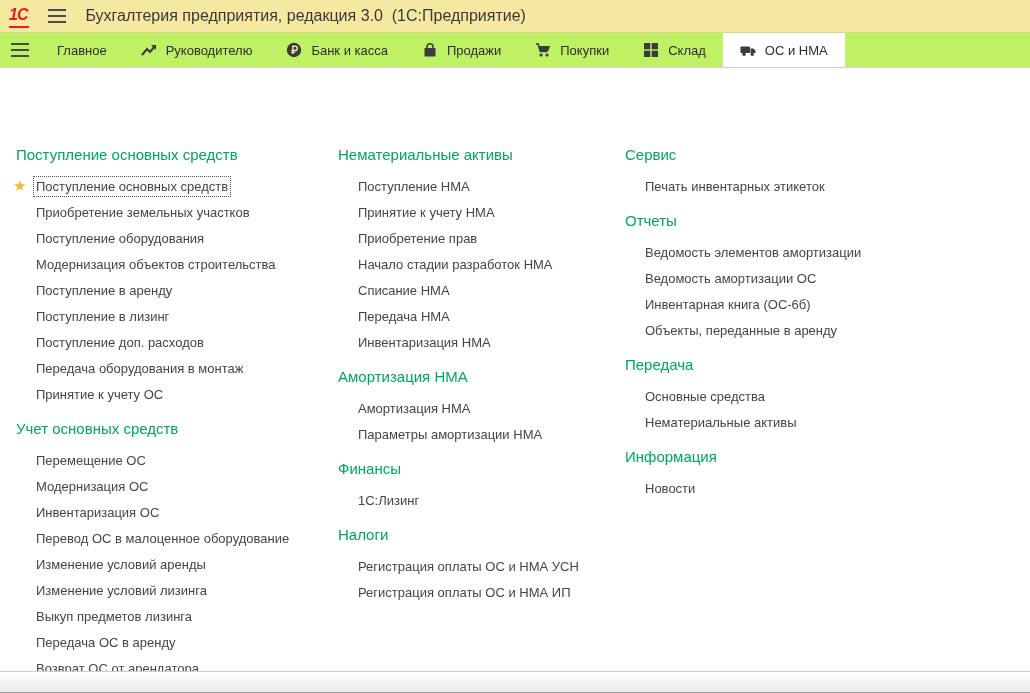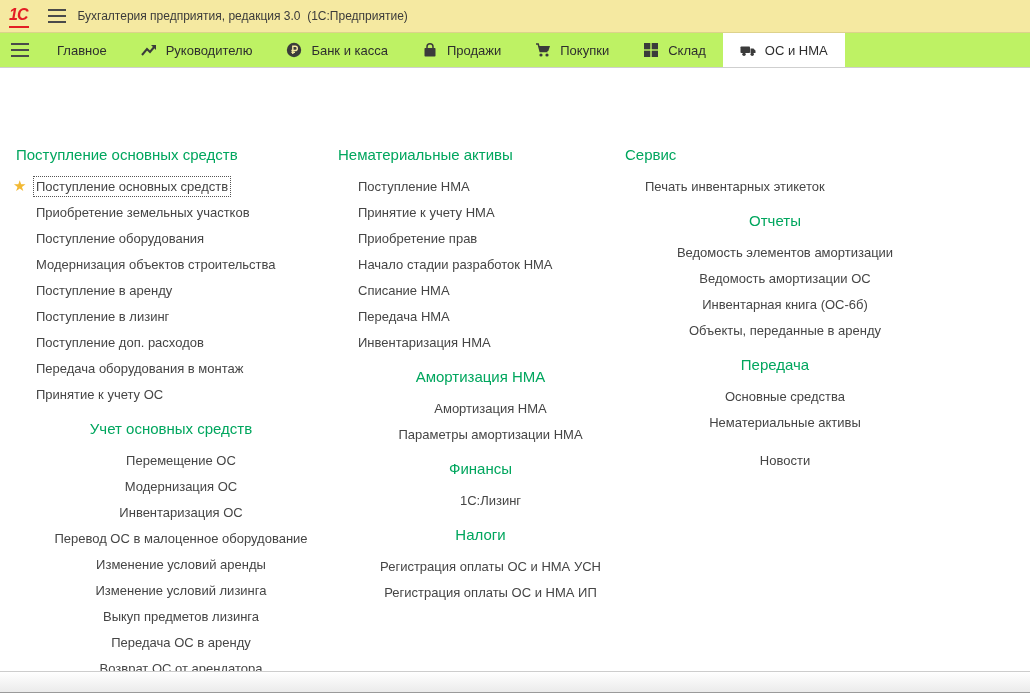--- a/index.html
+++ b/index.html
@@ -19,21 +19,21 @@
   }
   .logo {
     margin-left:9px; color:#e31e24; font-weight:bold; font-style:italic;
     font-size:16px; line-height:20px; letter-spacing:-1px;
     border-bottom:2px solid #e31e24; padding:0 2px 1px 0;
   }
   .hamburger-btn {
     margin-left:16px; width:24px; height:24px;
     display:flex; align-items:center; justify-content:center; cursor:pointer;
   }
-  .window-title { margin-left:8px; font-size:12px; color:#3a3a3a; white-space:pre; }
+  .window-title { margin-left:16px; font-size:16px; color:#3a3a3a; white-space:pre; }
   
   .tabbar {
     height:35px; background:#bef264;
     display:flex; align-items:stretch;
     border-bottom:1px solid #cfcfcf;
   }
   .tabbar-menu-btn {
     width:40px; display:flex; align-items:center; justify-content:center; cursor:pointer;
   }
   .tab {
@@ -46,21 +46,21 @@
   
   .content {
     position:absolute; top:69px; left:0; right:0; bottom:21px;
     background:#ffffff; overflow:hidden;
   }
   .col { position:absolute; top:12px; padding-top:64px; }
   .col1 { left:16px;  width:310px; }
   .col2 { left:338px; width:285px; }
   .col3 { left:625px; width:300px; }
   .group { margin:0; }
-  .group + .group { margin-top:12px;text-align:center; }
+  .group + .group { margin-top:12px; }
   .group-title {
     color:#00a65e; font-size:15px; line-height:20px;
     margin-bottom:8px; cursor:default;
   }
   .item {
     position:relative; padding-left:20px;
     font-size:13px; line-height:26px; height:26px;
     color:#454545; cursor:pointer; white-space:nowrap;
   }
   .item .star {
@@ -244,18 +244,19 @@
         <div class="item"><span class="label">Ведомость амортизации ОС</span></div>
         <div class="item"><span class="label">Инвентарная книга (ОС-6б)</span></div>
         <div class="item"><span class="label">Объекты, переданные в аренду</span></div>
       </div>
       <div class="group">
         <div class="group-title">Передача</div>
         <div class="item"><span class="label">Основные средства</span></div>
         <div class="item"><span class="label">Нематериальные активы</span></div>
       </div>
       <div class="group">
+        <div class="group-title">Информация</div>
         <div class="item"><span class="label">Новости</span></div>
       </div>
     </div>
 </div>
 
 <div class="footer"></div>
 
 </body></html>

